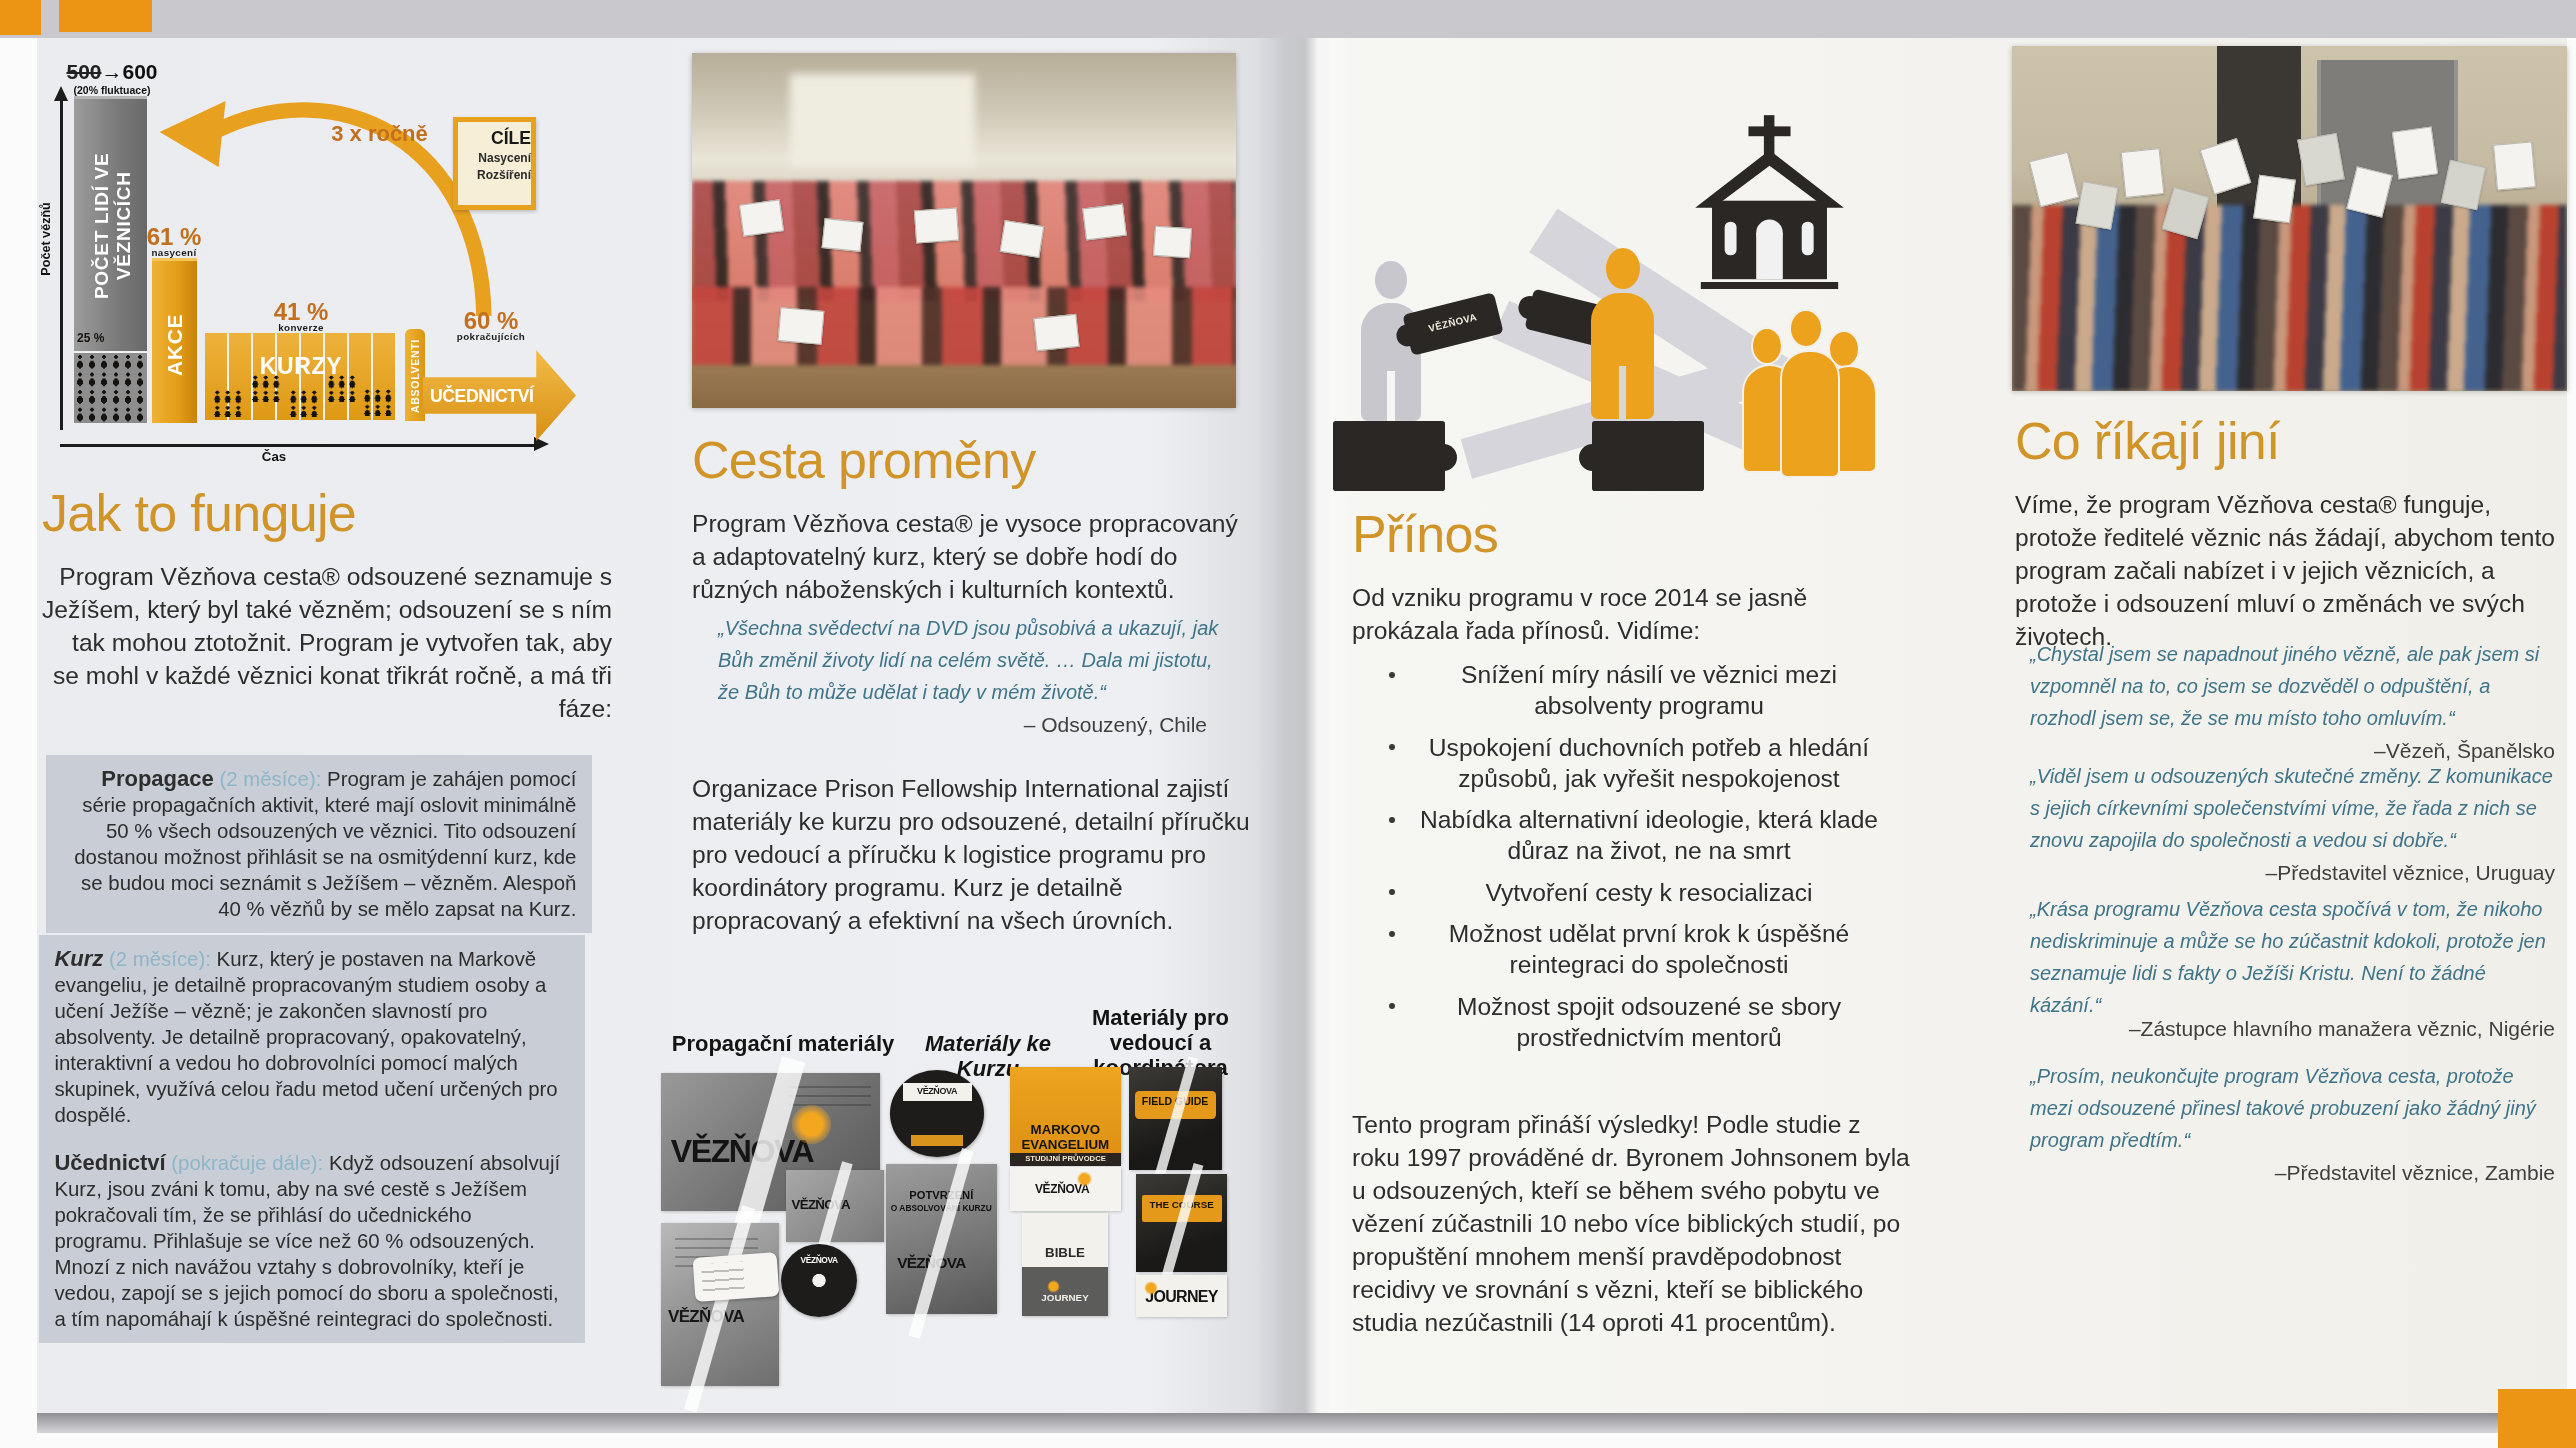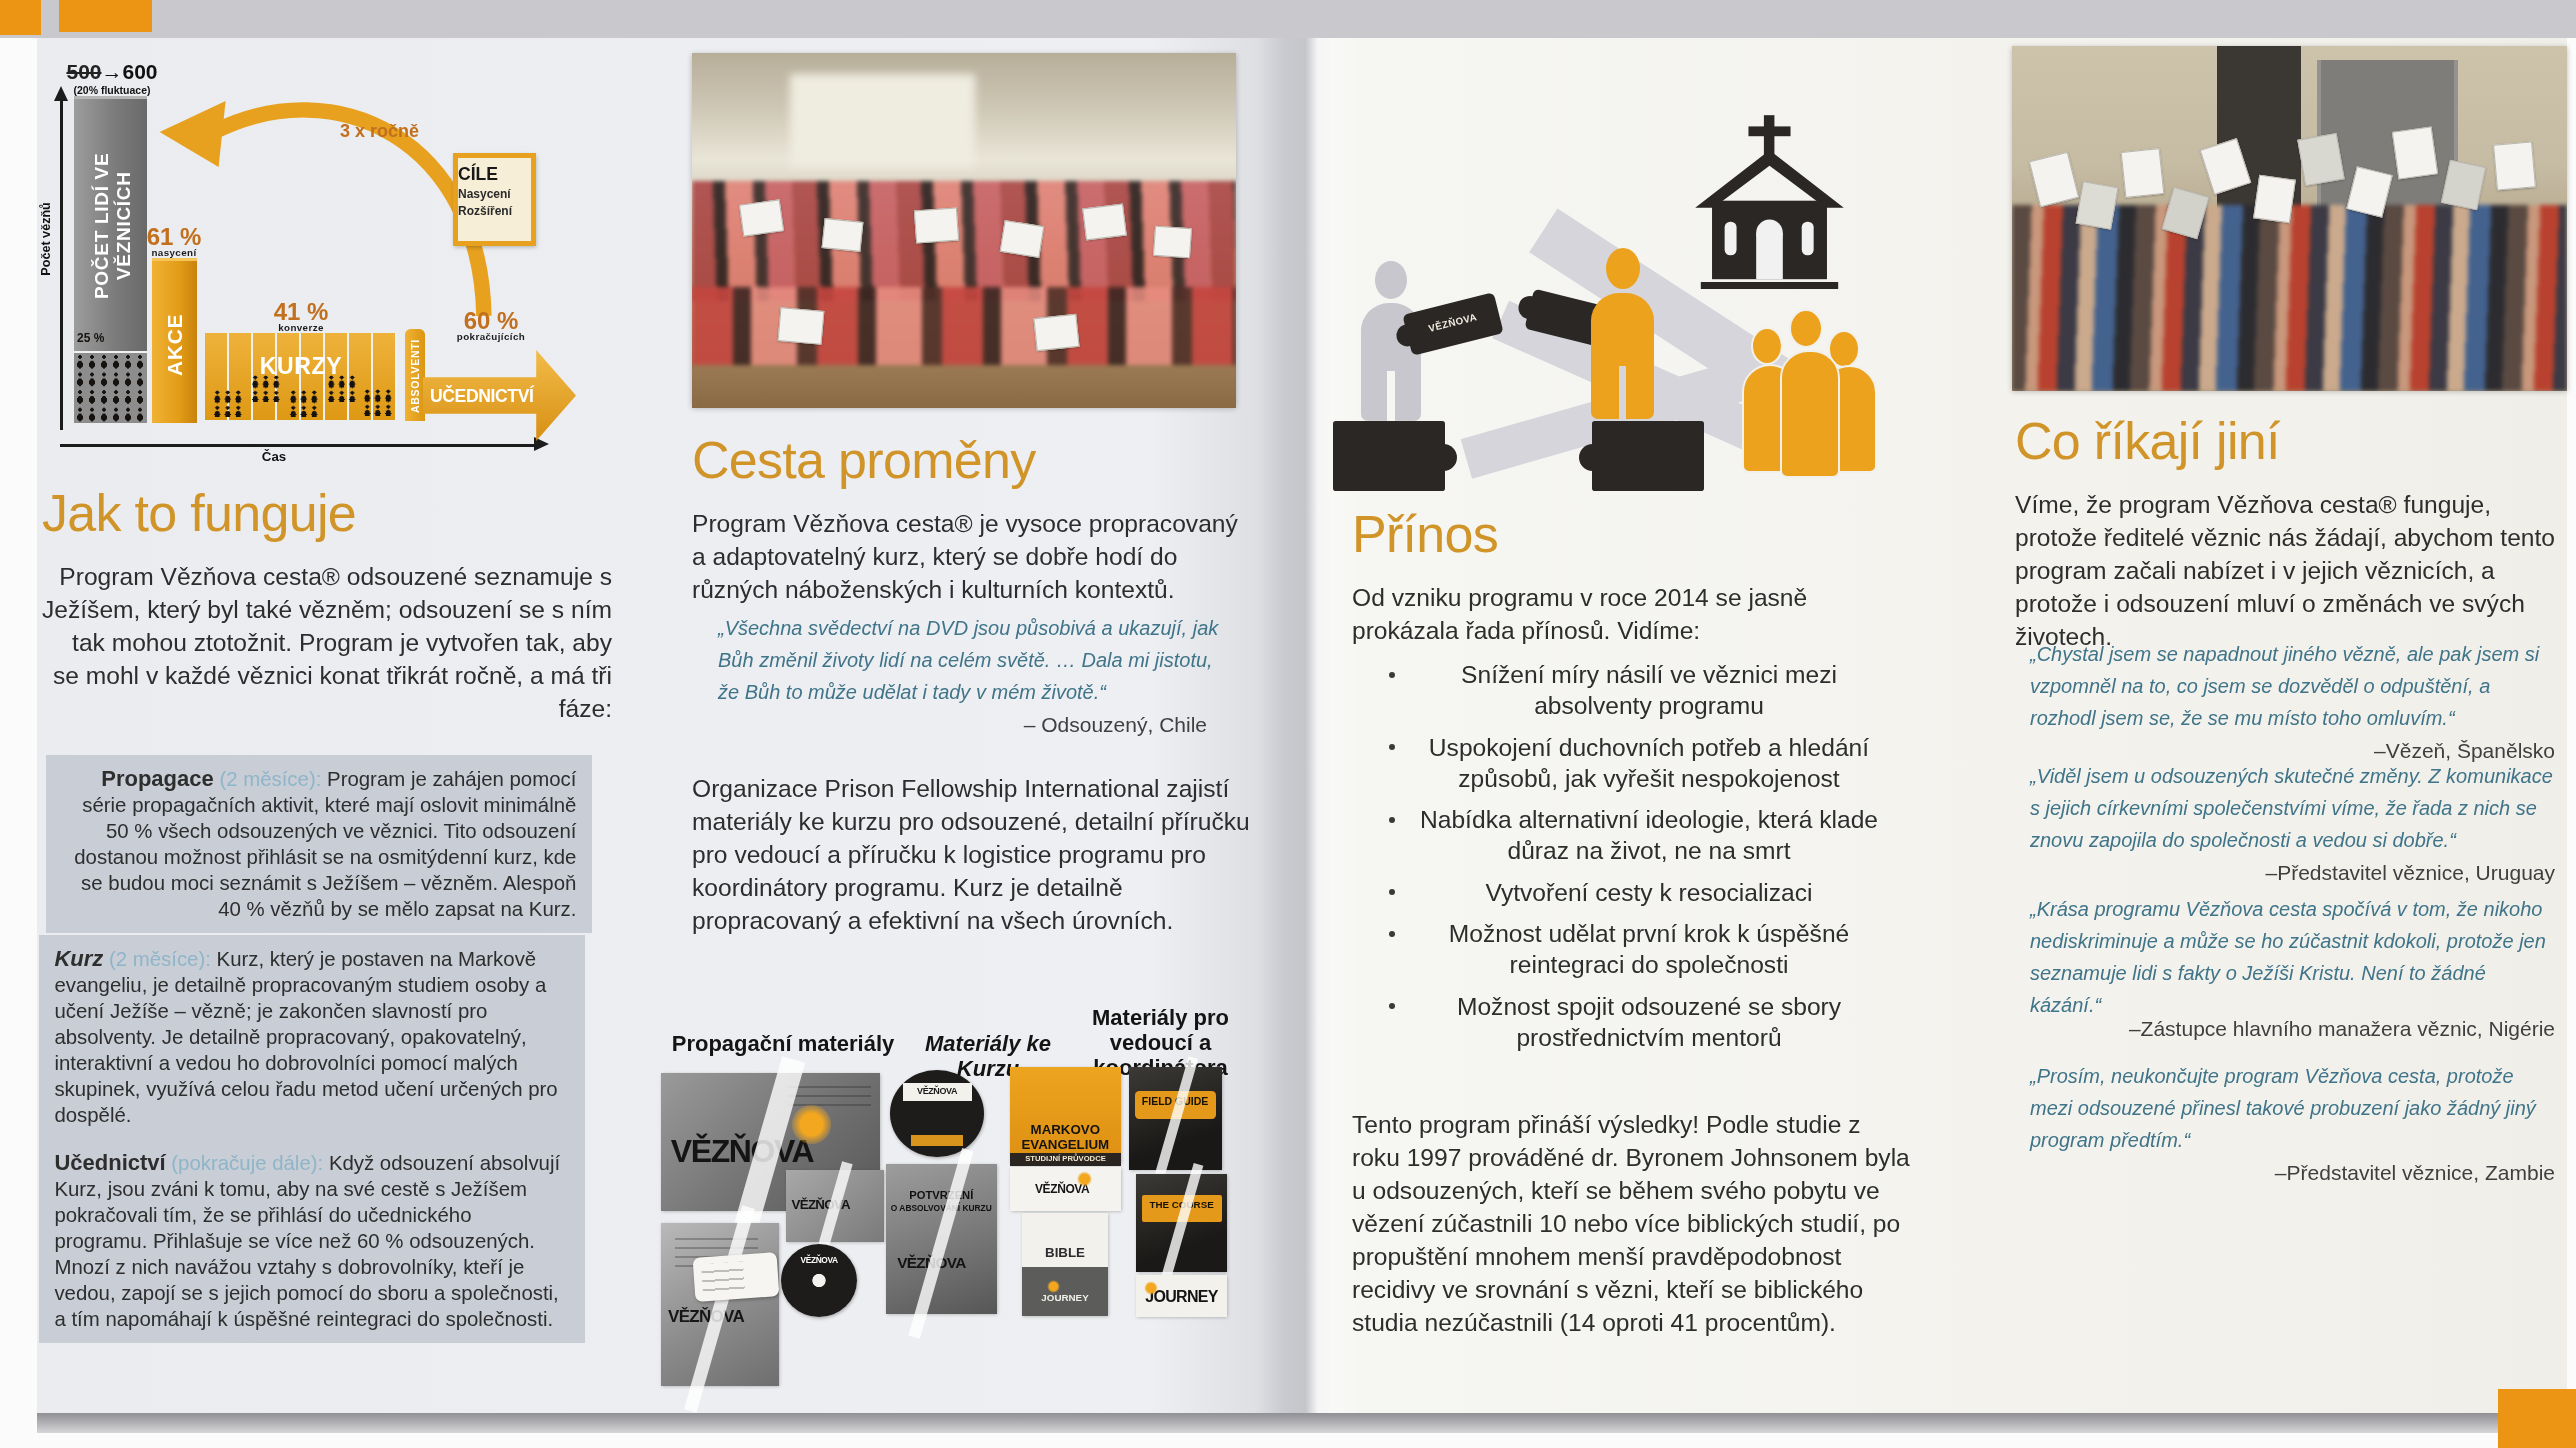--- a/index.html
+++ b/index.html
@@ -42,25 +42,25 @@
   .pct{font-weight:700;font-size:24px;color:#c26f1e;text-align:center;}
   .pctsub{font-weight:700;font-size:9.8px;color:#1c1c1c;text-align:center;letter-spacing:0.4px;}
   #absolventi{left:384px;top:308px;width:19.7px;height:92px;border-radius:5.6px 5.6px 0 0;
     background:linear-gradient(90deg,#f0b235,#db9611);}
   #ucedarrow{left:402px;top:329px;width:153px;height:91px;
     background:linear-gradient(180deg,#f2bc49,#d88f14);
     clip-path:polygon(0 30%,74% 30%,74% 0,100% 50%,74% 100%,74% 70%,0 70%);}
   #ucedarrow span{position:absolute;left:7px;top:50%;transform:translateY(-50%);
     color:#fff;font-weight:700;font-size:17.6px;letter-spacing:-0.4px;}
   #cilebox{left:432px;top:96px;width:73px;height:83px;background:#f6eed6;
-    border:5.6px solid #e7a11e;box-shadow:1.4px 2.1px 4.2px rgba(0,0,0,.25);text-align:left;margin-top:36px;}
+    border:5.6px solid #e7a11e;box-shadow:1.4px 2.1px 4.2px rgba(0,0,0,.25);text-align:right;}
   #cilebox .t{font-weight:700;font-size:17.6px;color:#181818;margin-top:5.6px;}
   #cilebox .l{font-weight:700;font-size:12px;color:#2a2a2a;margin-top:2.8px;}
   #cyclelabel{left:274px;top:100px;width:169px;text-align:center;
-    font-weight:700;font-size:18px;color:#c26f1e;}
+    font-weight:700;font-size:22px;color:#c26f1e;}
   #xaxislabel{left:211px;top:428px;width:84px;text-align:center;font-weight:700;font-size:13.3px;color:#111;}
   #yaxislabel{left:-12.6px;top:211px;width:77px;transform:rotate(-90deg);transform-origin:center;
     text-align:center;font-weight:700;font-size:12.6px;color:#111;line-height:1.1;}
   .cluster{position:absolute;width:32px;height:28px;background-image:
       radial-gradient(ellipse 2.8px 2.8px at 50% 22%, #15120f 68%, transparent 70%),
       radial-gradient(ellipse 4.2px 5.6px at 50% 66%, #15120f 68%, transparent 70%);
     background-size:10.5px 15.4px;}
 
   
   .h1{font-size:52px;color:#d09428;letter-spacing:-0.7px;font-weight:400;}

